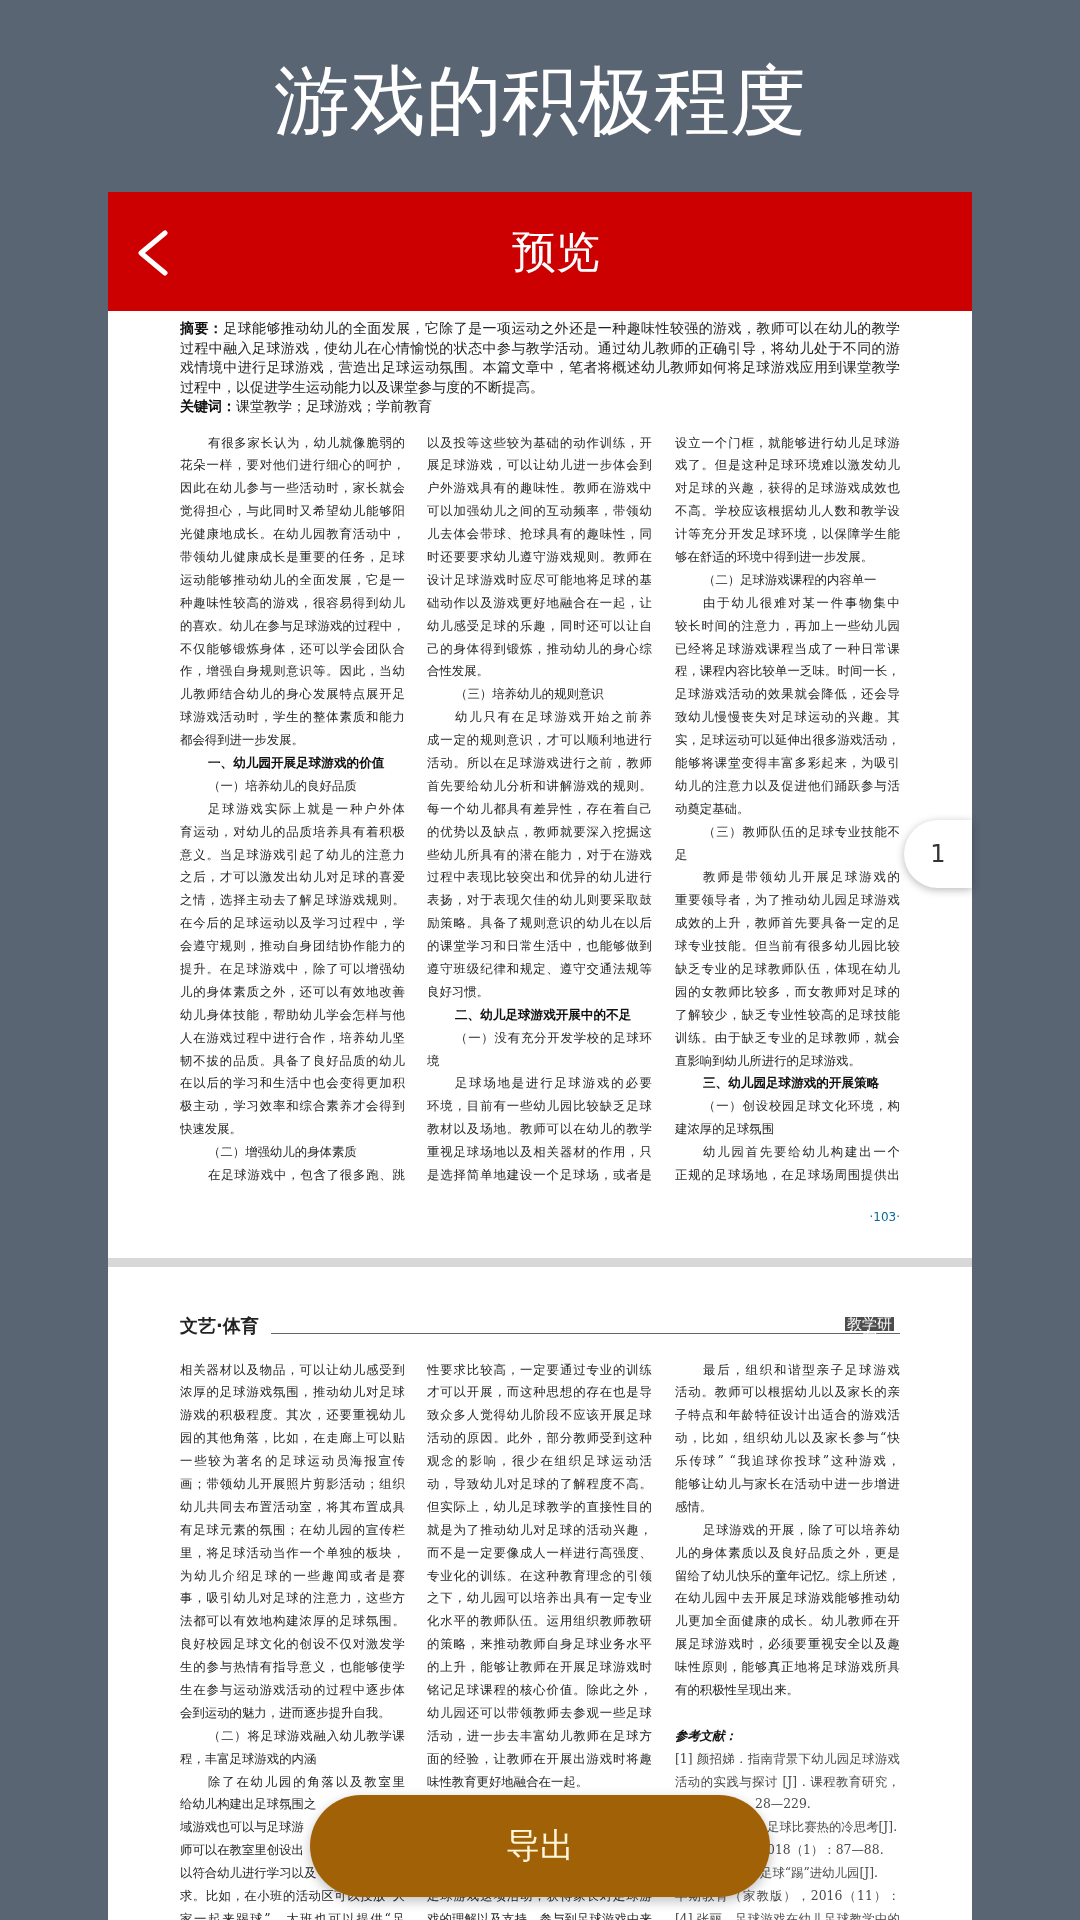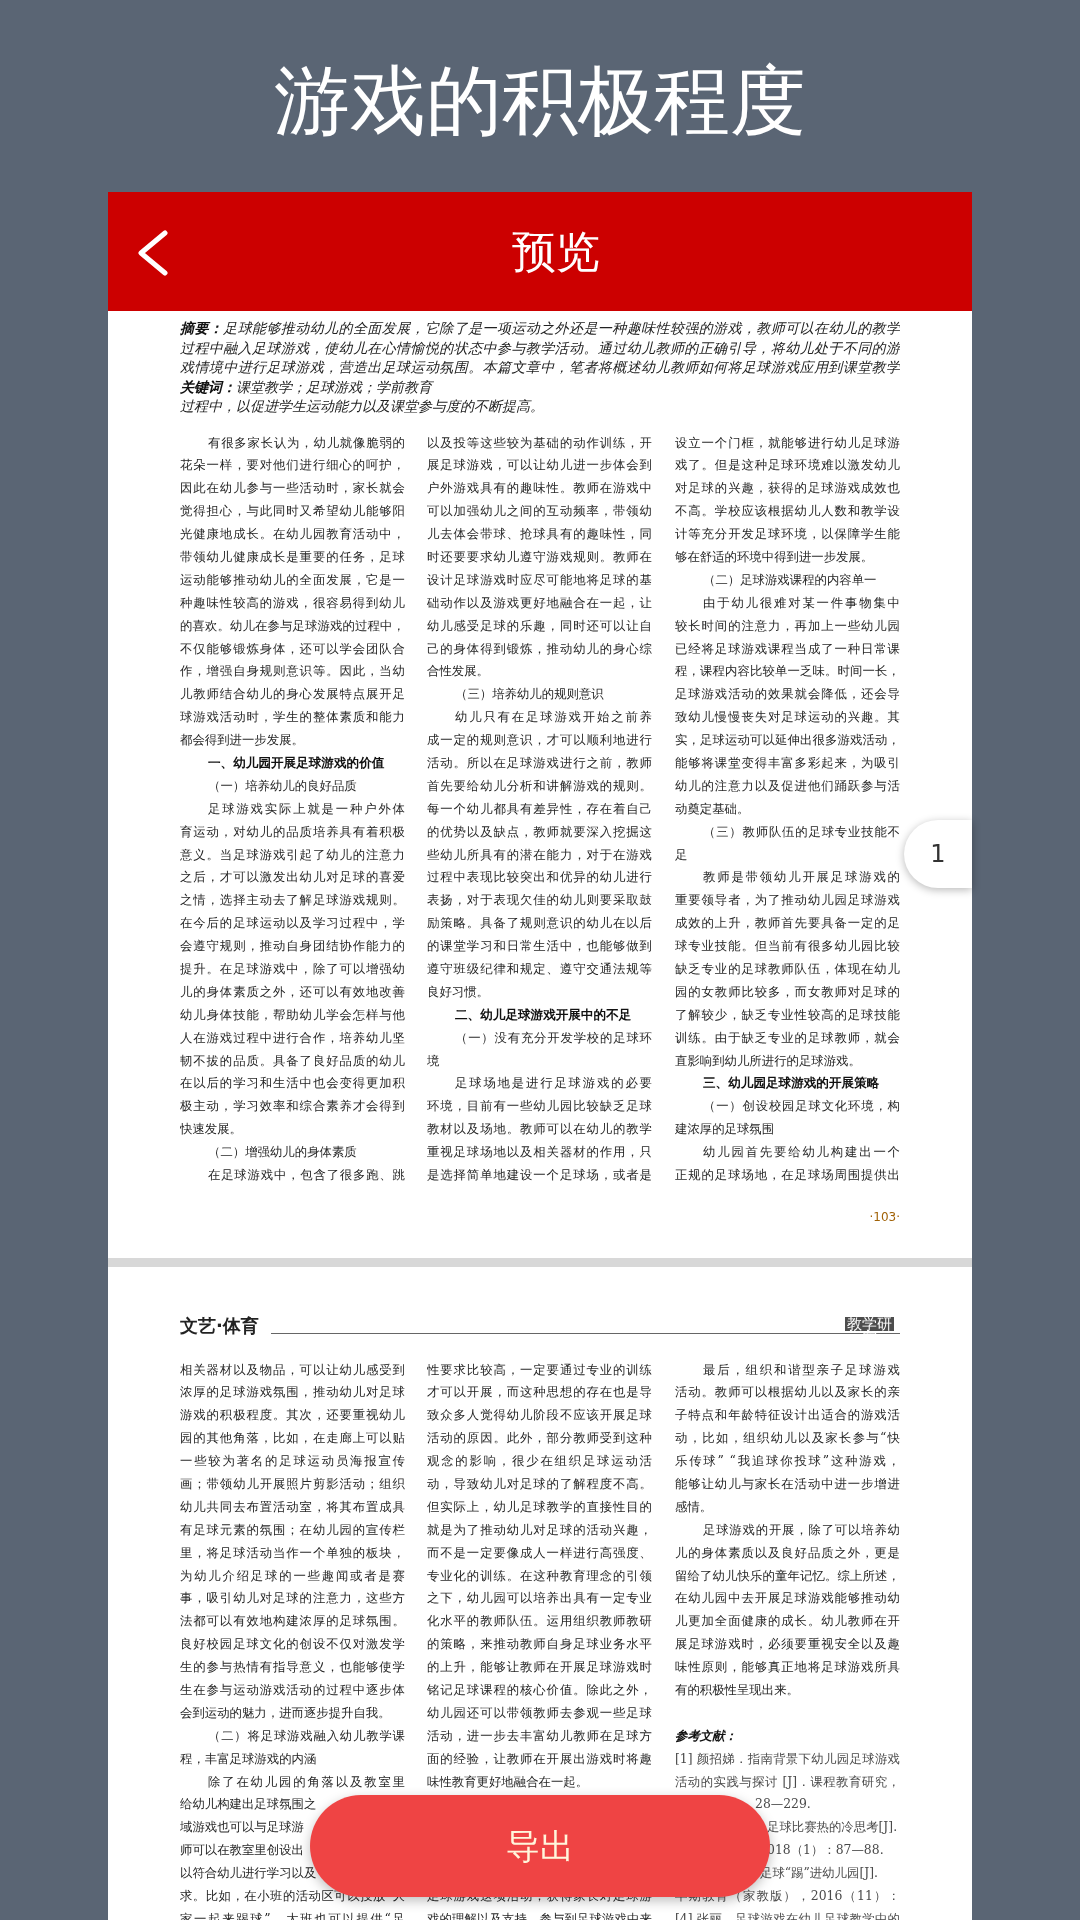--- a/index.html
+++ b/index.html
@@ -36,21 +36,21 @@
 
   
   .page1 { position: absolute; left: 0; top: 119px; width: 864px; height: 947px; background: #fff; }
   .page-gap { position: absolute; left: 0; top: 1066px; width: 864px; height: 9px; background: #d8d8d8; }
   .page2 { position: absolute; left: 0; top: 1075px; width: 864px; height: 660px; background: #fff; }
 
   .abstract {
     position: absolute; left: 72px; top: 8px; width: 720px;
     font-family: "DejaVu Serif", serif; font-size: 14px; line-height: 19.5px; color: #222;
   }
-  .ab-line { height: 19.5px; overflow: hidden; text-align: justify; text-align-last: justify; font-style: italic; }
+  .ab-line { height: 19.5px; overflow: hidden; text-align: justify; text-align-last: justify; }
   .ab-line.last { text-align-last: left; }
   .ab-label { font-weight: bold; color: #111; }
 
   .col {
     position: absolute; width: 225px;
     font-family: "DejaVu Serif", serif; font-size: 12.4px; line-height: 22.9px; color: #262626;
   }
   .page1 .col { top: 120.5px; }
   .page2 .col { top: 91.5px; }
   .c1 { left: 72px; } .c2 { left: 319px; } .c3 { left: 567px; }
@@ -63,21 +63,21 @@
   .k-h2 { text-indent: 28px; text-align-last: left; }
   .k-frag { text-align-last: left; }
   .k-refhead { font-weight: bold; text-align-last: left; color: #111; font-style: italic; }
   .k-ref { color: #4a4a4a; }
   .k-ref-frag-a { padding-left: 80px; text-align-last: left; color: #4a4a4a; }
   .k-ref-frag-b { padding-left: 92px; text-align-last: left; color: #4a4a4a; }
   .k-ref-frag-c { padding-left: 85px; text-align-last: left; color: #4a4a4a; }
 
   .page-num {
     position: absolute; right: 72px; top: 898px; font-size: 12px; line-height: 16px;
-    color: #a16207; font-family: "DejaVu Sans", sans-serif;
+    color: #0369a1; font-family: "DejaVu Sans", sans-serif;
   }
 
   .running-head {
     position: absolute; left: 72px; top: 48px; font-size: 18px; line-height: 22px;
     font-weight: bold; color: #222; font-family: "DejaVu Sans", sans-serif;
   }
   .head-rule {
     position: absolute; left: 163px; top: 66px; width: 629px; height: 0;
     border-top: 1.5px solid #666;
   }
@@ -119,24 +119,24 @@
     <div class="topbar-title">预览</div>
   </div>
 
   <div class="page1">
     <div class="abstract">
       <div class="ab-line">
         <span class="ab-label">摘要：</span><span>足球能够推动幼儿的全面发展，它除了是一项运动之外还是一种趣味性较强的游戏，教师可以在幼儿的教学</span>
       </div>
       <div class="ab-line">过程中融入足球游戏，使幼儿在心情愉悦的状态中参与教学活动。通过幼儿教师的正确引导，将幼儿处于不同的游</div>
       <div class="ab-line">戏情境中进行足球游戏，营造出足球运动氛围。本篇文章中，笔者将概述幼儿教师如何将足球游戏应用到课堂教学</div>
+      <div class="ab-line last">过程中，以促进学生运动能力以及课堂参与度的不断提高。</div>
       <div class="ab-line last">
         <span class="ab-label">关键词：</span><span>课堂教学；足球游戏；学前教育</span>
       </div>
-      <div class="ab-line last">过程中，以促进学生运动能力以及课堂参与度的不断提高。</div>
     </div>
 
     <div class="col c1">
 
     <div class="ln k-first">有很多家长认为，幼儿就像脆弱的</div>
         <div class="ln k-line">花朵一样，要对他们进行细心的呵护，</div>
         <div class="ln k-line">因此在幼儿参与一些活动时，家长就会</div>
         <div class="ln k-line">觉得担心，与此同时又希望幼儿能够阳</div>
         <div class="ln k-line">光健康地成长。在幼儿园教育活动中，</div>
         <div class="ln k-line">带领幼儿健康成长是重要的任务，足球</div>
@@ -333,13 +333,13 @@
         <div class="ln k-ref-frag-b">018（1）：87—88.</div>
         <div class="ln k-ref-frag-c">足球“踢”进幼儿园[J].</div>
         <div class="ln k-ref">早期教育（家教版），2016（11）：33.</div>
         <div class="ln k-ref">[4] 张丽．足球游戏在幼儿足球教学中的</div>
       </div>
   </div>
 </div>
 
 <div class="page-pill">1</div>
 
-<div class="export-btn" style="background: #ef4444;">导出</div>
+<div class="export-btn" style="background: #a16207; font-family: Liberation Serif, serif;">导出</div>
 
 </body></html>

